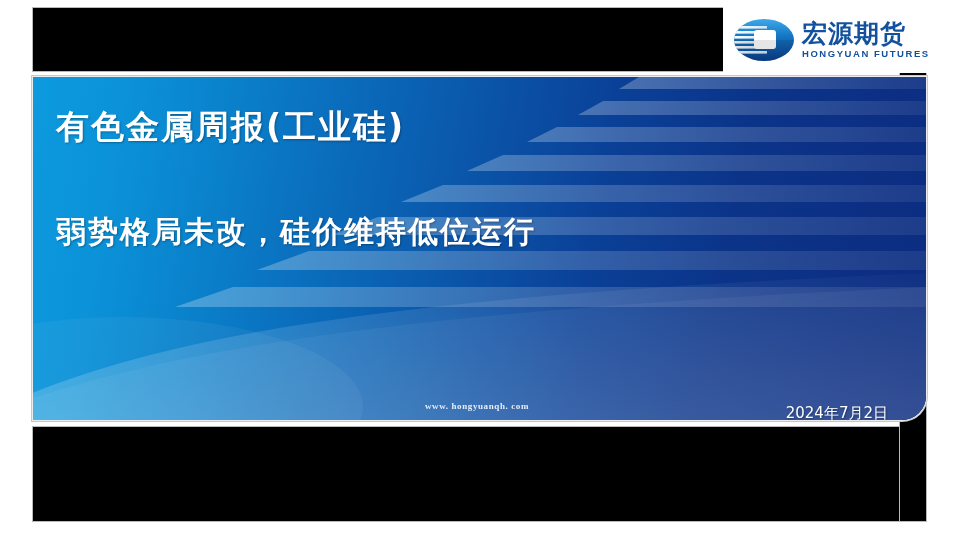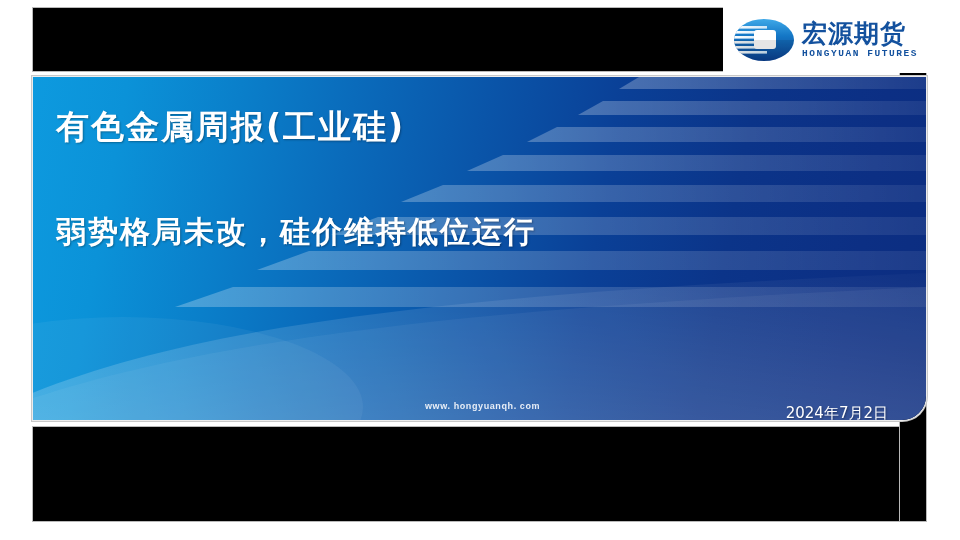--- a/index.html
+++ b/index.html
@@ -62,21 +62,21 @@
   #logo-cn {
     font-family: "DejaVu Sans", "Liberation Sans", sans-serif;
     font-size: 25px;
     font-weight: 700;
     color: #13519e;
     letter-spacing: 1px;
     white-space: nowrap;
   }
   #logo-en {
     margin-top: 3px;
-    font-family: Liberation Mono, monospace;
+    font-family: Liberation Sans, sans-serif;
     font-size: 9.5px;
     font-weight: 700;
     color: #13519e;
     letter-spacing: 1.55px;
     white-space: nowrap;
   }
 
   
   #cover-panel {
     position: absolute;
@@ -137,21 +137,21 @@
     font-weight: 400;
     white-space: nowrap;
     text-shadow: 1px 1px 2px rgba(0,0,0,0.35);
     margin-top: 27px;
   }
   #cover-website {
     position: absolute;
     left: 392px;
     top: 324px;
     color: #e8eef7;
-    font-family: Liberation Sans, sans-serif;
+    font-family: Liberation Serif, serif;
     font-size: 9px;
     font-weight: 700;
     letter-spacing: 0.6px;
     white-space: nowrap;
   }
 </style>
 </head>
 <body>
 
 <div id="slide">

